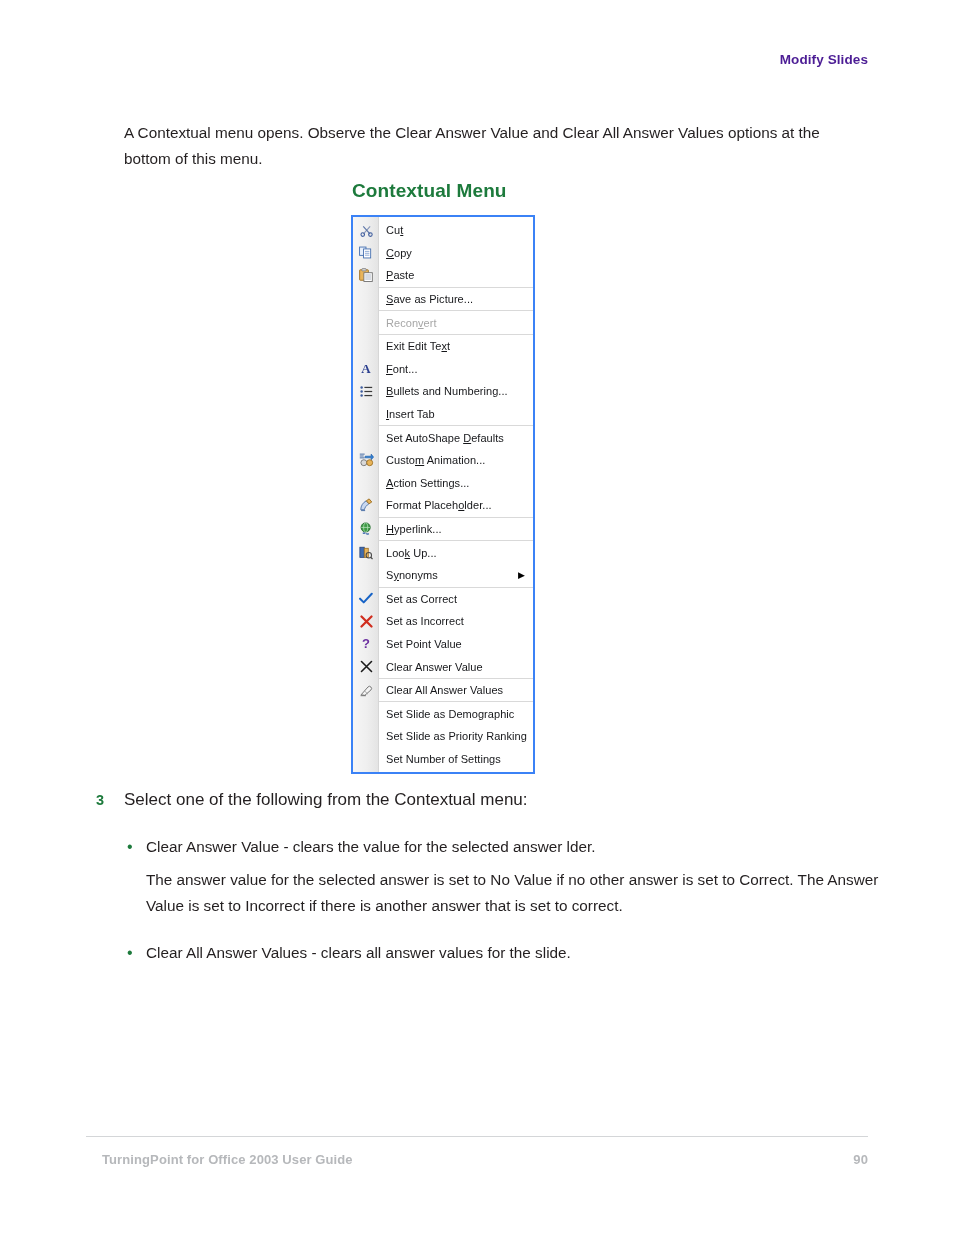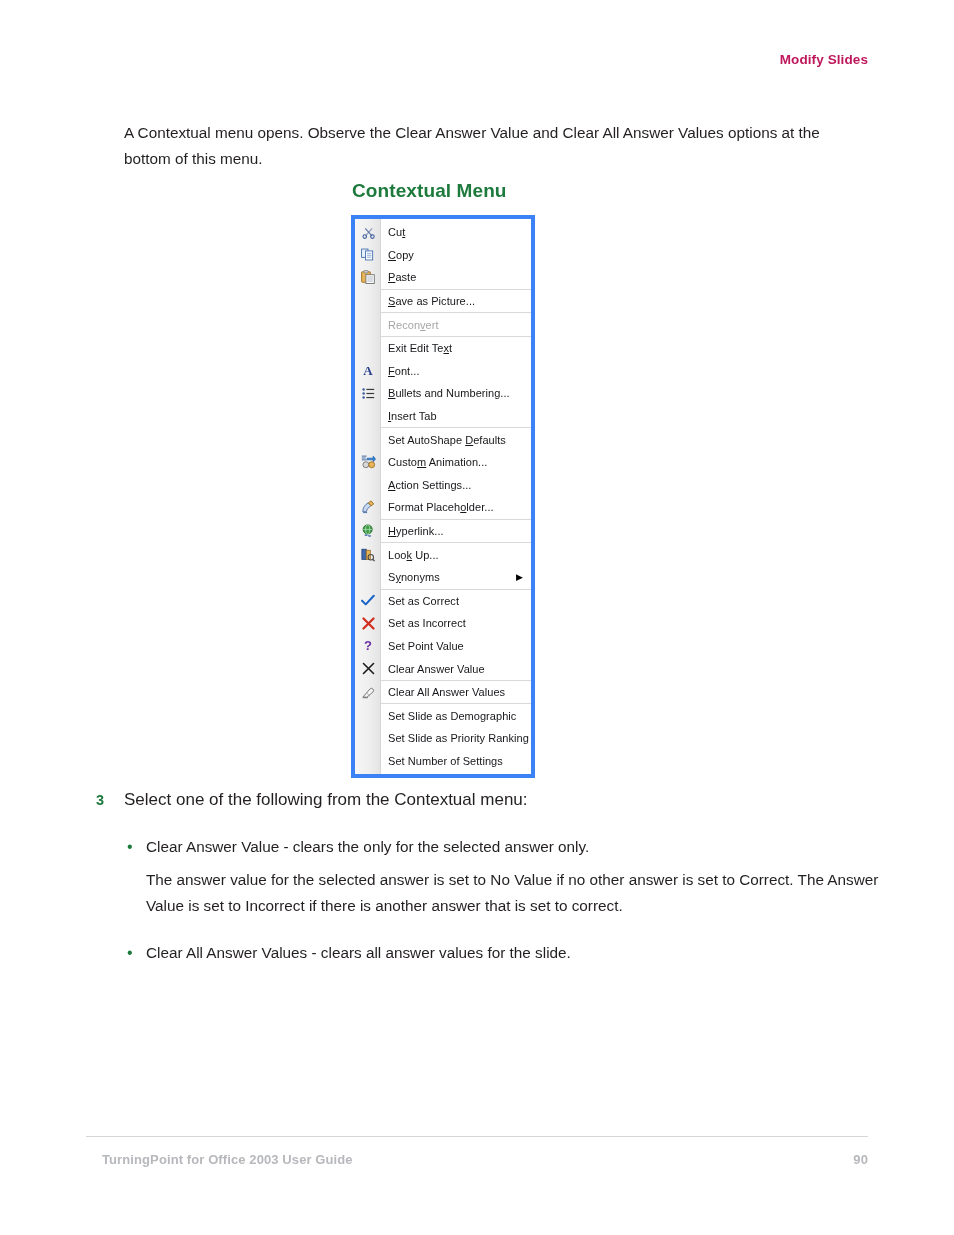--- a/index.html
+++ b/index.html
@@ -20,21 +20,21 @@
   .page-header {
     position: absolute;
     top: 50px;
     left: 86px;
     right: 86px;
     text-align: right;
   }
   .page-header .hdr-text {
     font-size: 13.5px;
     font-weight: bold;
-    color: #be185d;
+    color: #4c1d95;
     letter-spacing: 0.1px;
   }
 
   
   .intro {
     position: absolute;
     top: 105px;
     left: 124px;
     width: 745px;
     font-size: 15.3px;
@@ -51,21 +51,21 @@
   .figure-caption {
     font-size: 19px;
     font-weight: bold;
     color: #1d7a3c;
     margin: 0 0 13px 1px;
     letter-spacing: 0.1px;
   }
 
   .ctx-menu {
     width: 184px;
-    border: 4px solid #3b82f6;
+    border: 2px solid #3b82f6;
     background: #ffffff;
     box-sizing: border-box;
     position: relative;
     padding: 2px 0 2px 0;
   }
   
   .ctx-menu .gutter {
     position: absolute;
     top: 0;
     bottom: 0;
@@ -448,21 +448,21 @@
 
 <div class="step">
   <div class="num">3</div>
   <div class="txt">Select one of the following from the Contextual menu:</div>
 </div>
 
 <div class="blocklist">
 
   <div class="bul">
     <div class="dot">•</div>
-    <div class="btxt">Clear Answer Value - clears the only for the selected answer only.</div>
+    <div class="btxt">Clear Answer Value - clears the value for the selected answer lder.</div>
   </div>
 
   <div class="subpara">The answer value for the selected answer is set to No Value if no other answer is set to Correct. The Answer Value is set to Incorrect if there is another answer that is set to correct.</div>
 
   <div class="bul second">
     <div class="dot">•</div>
     <div class="btxt">Clear All Answer Values - clears all answer values for the slide.</div>
   </div>
 
 </div>

